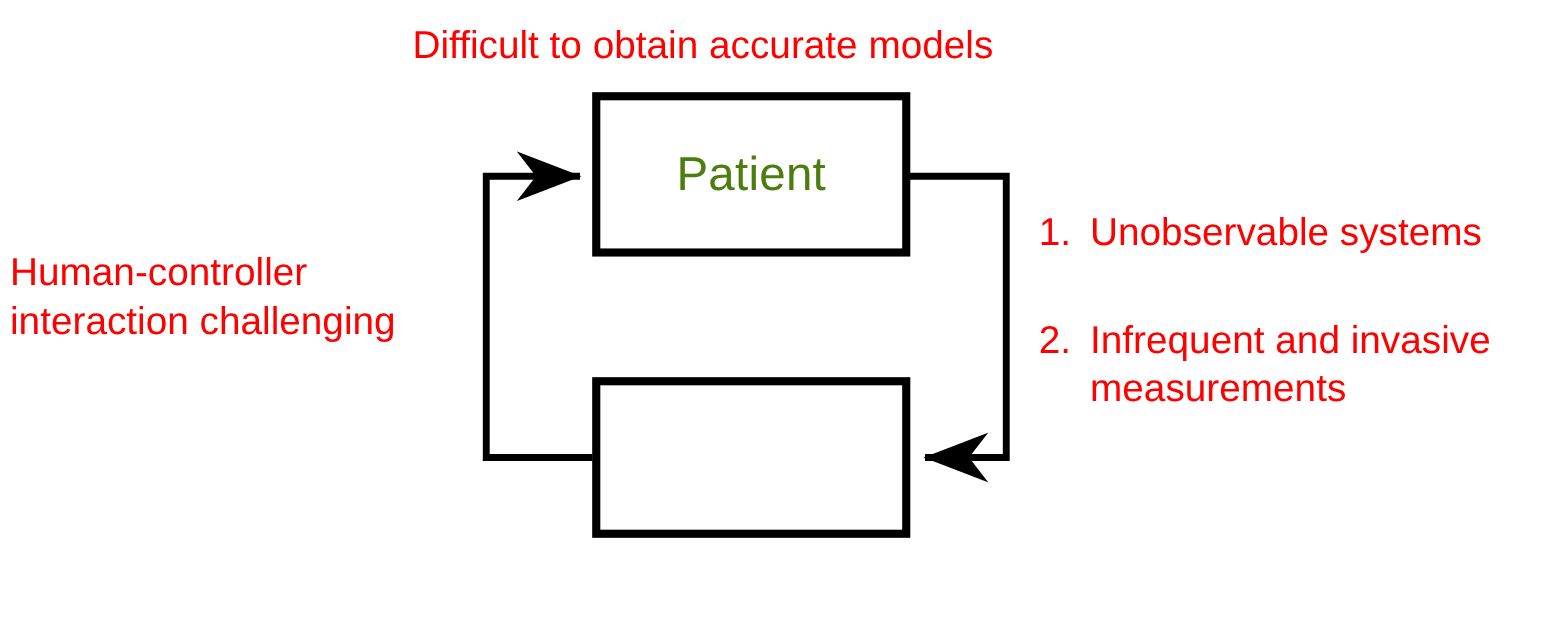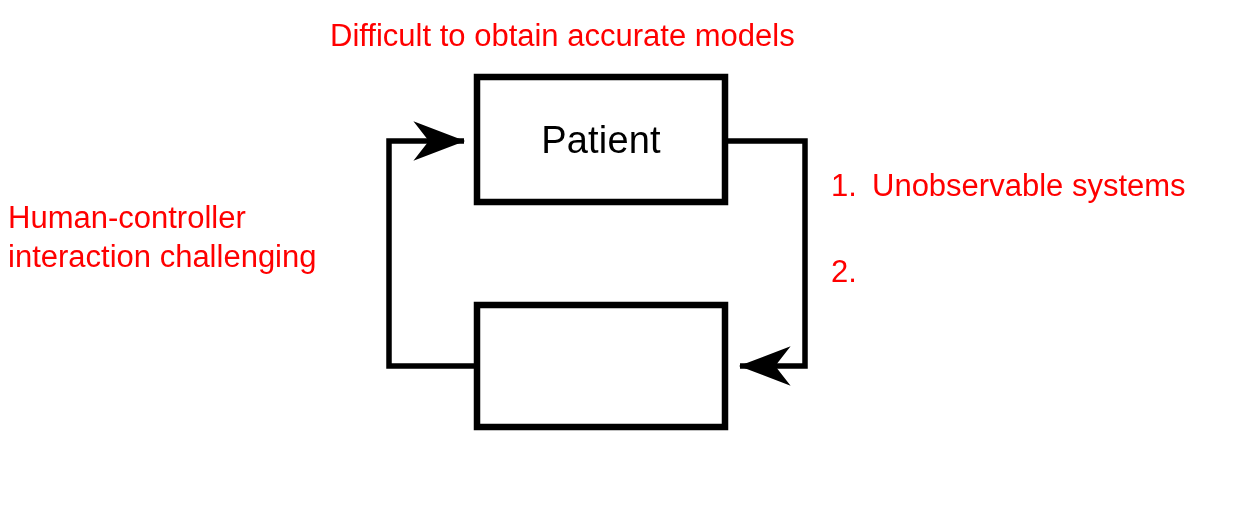--- a/index.html
+++ b/index.html
@@ -22,21 +22,21 @@
     position: absolute;
     left: 0;
     top: 0;
     width: 1238px;
     height: 506px;
   }
   .box-label {
     position: absolute;
     font-family: "Liberation Sans", sans-serif;
     font-size: 38px;
-    color: #000000;
+    color: #4d7c0f;
     text-align: center;
     white-space: nowrap;
     letter-spacing: 0.2px;
   }
   .annotation {
     position: absolute;
     font-family: "Liberation Sans", sans-serif;
     color: #ff0000;
     font-size: 31px;
     line-height: 39px;
@@ -115,16 +115,17 @@
 interaction challenging</div>
 
 
   <div id="right-annotation-list">
     <div class="list-item">
       <span class="list-marker">1.</span>
       <span class="list-text">Unobservable systems</span>
     </div>
     <div class="list-item">
       <span class="list-marker">2.</span>
+      <span class="list-text">Infrequent and invasive measurements</span>
     </div>
   </div>
 
 </div>
 
 </body></html>

